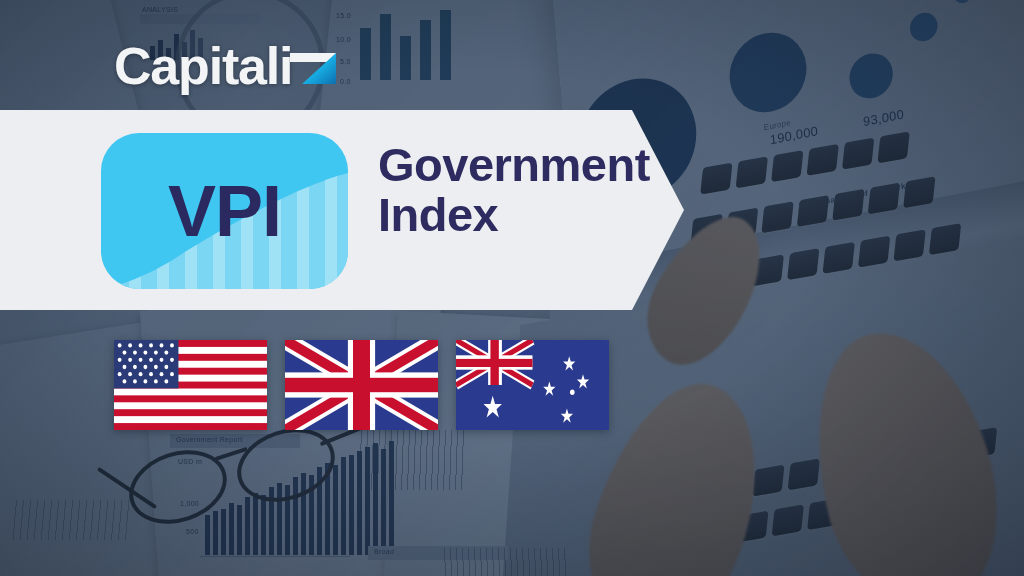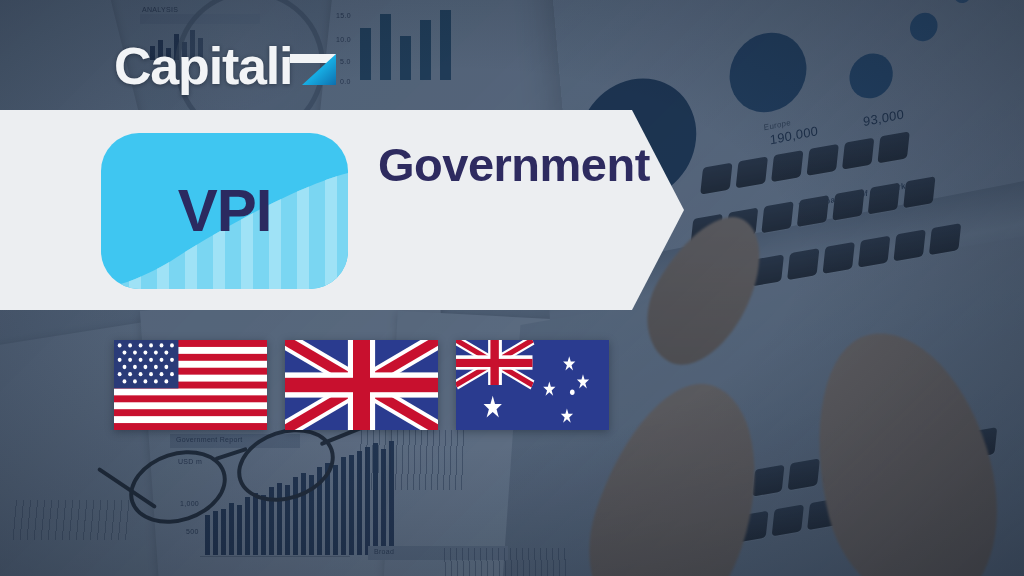--- a/index.html
+++ b/index.html
@@ -83,34 +83,34 @@
   }
 
   
   .vpi-tile{
     position:absolute;left:101px;top:133px;width:247px;height:156px;
     border-radius:38px;overflow:hidden;background:#3fc6f1;
   }
   .vpi-swoosh{position:absolute;inset:0;}
   .vpi-text{
     position:absolute;left:0;right:0;top:50%;transform:translateY(-50%);
-    text-align:center;font-size:60px;font-weight:800;letter-spacing:-1px;
+    text-align:center;font-size:72px;font-weight:800;letter-spacing:-1px;
     color:#2b2a60;line-height:1;font-family:"Liberation Sans",sans-serif;
   }
 
   
   .vpi-words{
     position:absolute;left:378px;top:140px;
     font-size:47px;line-height:1.07;font-weight:800;color:#2e2b60;
     letter-spacing:-.5px;font-family:"Liberation Sans",sans-serif;
   }
 
   
   .capitaliz{
-    position:absolute;left:114px;top:40px;display:flex;align-items:center;
+    position:absolute;left:114px;top:40px;display:flex;align-items:flex-start;
   }
   .capitaliz .word{
     font-size:52px;font-weight:700;color:#f2f4f6;letter-spacing:-1.2px;
     line-height:1;font-family:"Liberation Sans",sans-serif;
     text-shadow:0 1px 4px rgba(10,18,30,.45);
   }
   .cap-z{position:relative;width:50px;height:50px;margin-left:-2px;}
 
   
   .flags{position:absolute;left:114px;top:340px;display:flex;gap:18px;}
@@ -336,20 +336,21 @@
           <rect x="196" y="0" width="12" height="156"></rect>
           <rect x="224" y="0" width="12" height="156"></rect>
         </g>
       </g>
     </svg>
     <div class="vpi-text">VPI</div>
   </div>
 
   <div class="vpi-words">
     <div>Government</div>
+    <div>Index</div>
   </div>
 
   <div class="flags">
 
     <div class="flag">
       <svg width="153" height="90" viewBox="0 0 190 100" preserveAspectRatio="none">
         <rect width="190" height="100" fill="#ffffff"></rect>
         <g fill="#c8102e">
           <rect y="0" width="190" height="7.7"></rect>
           <rect y="15.4" width="190" height="7.7"></rect>

